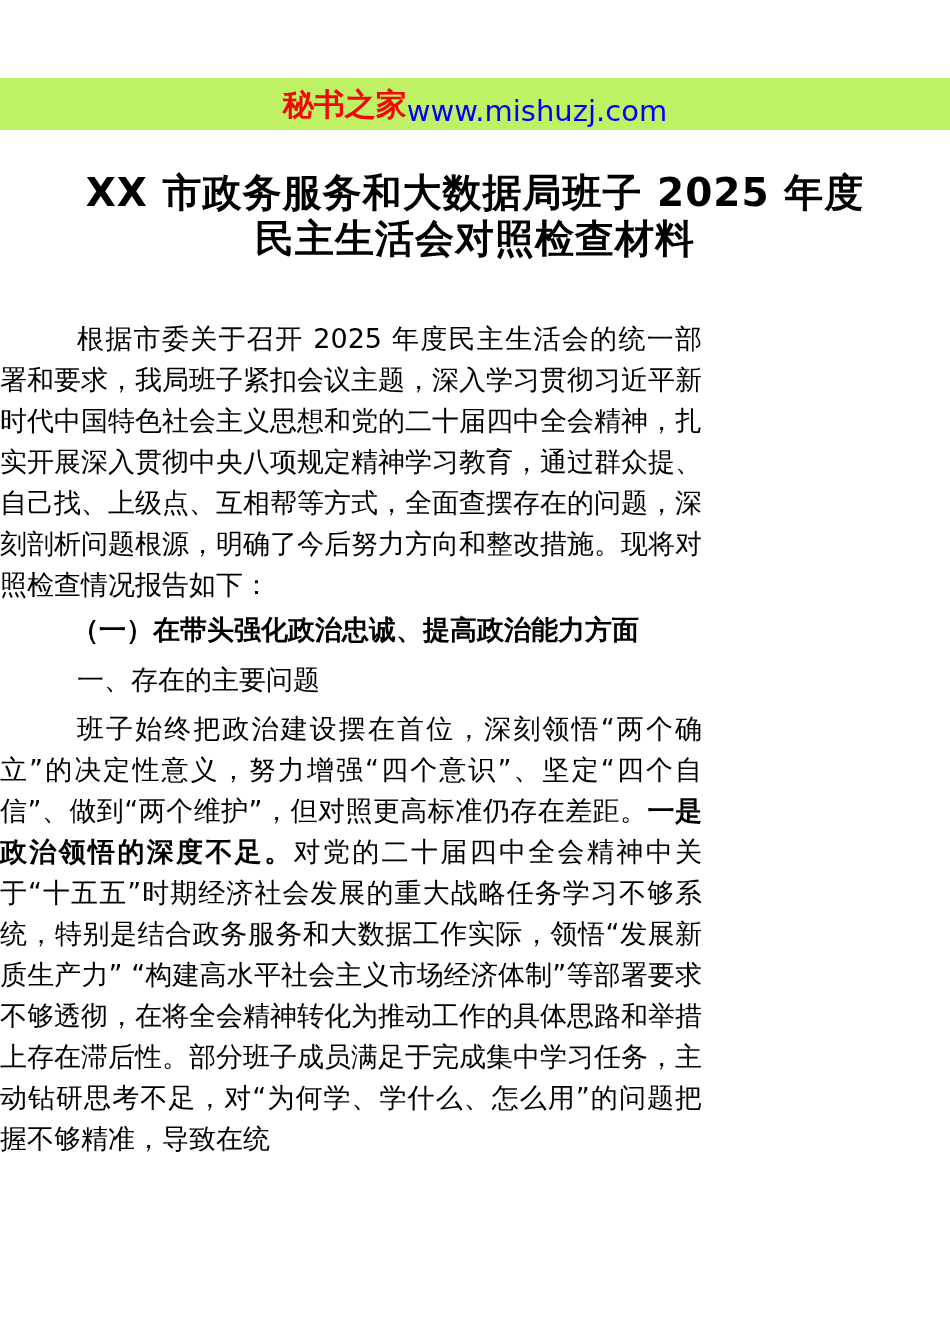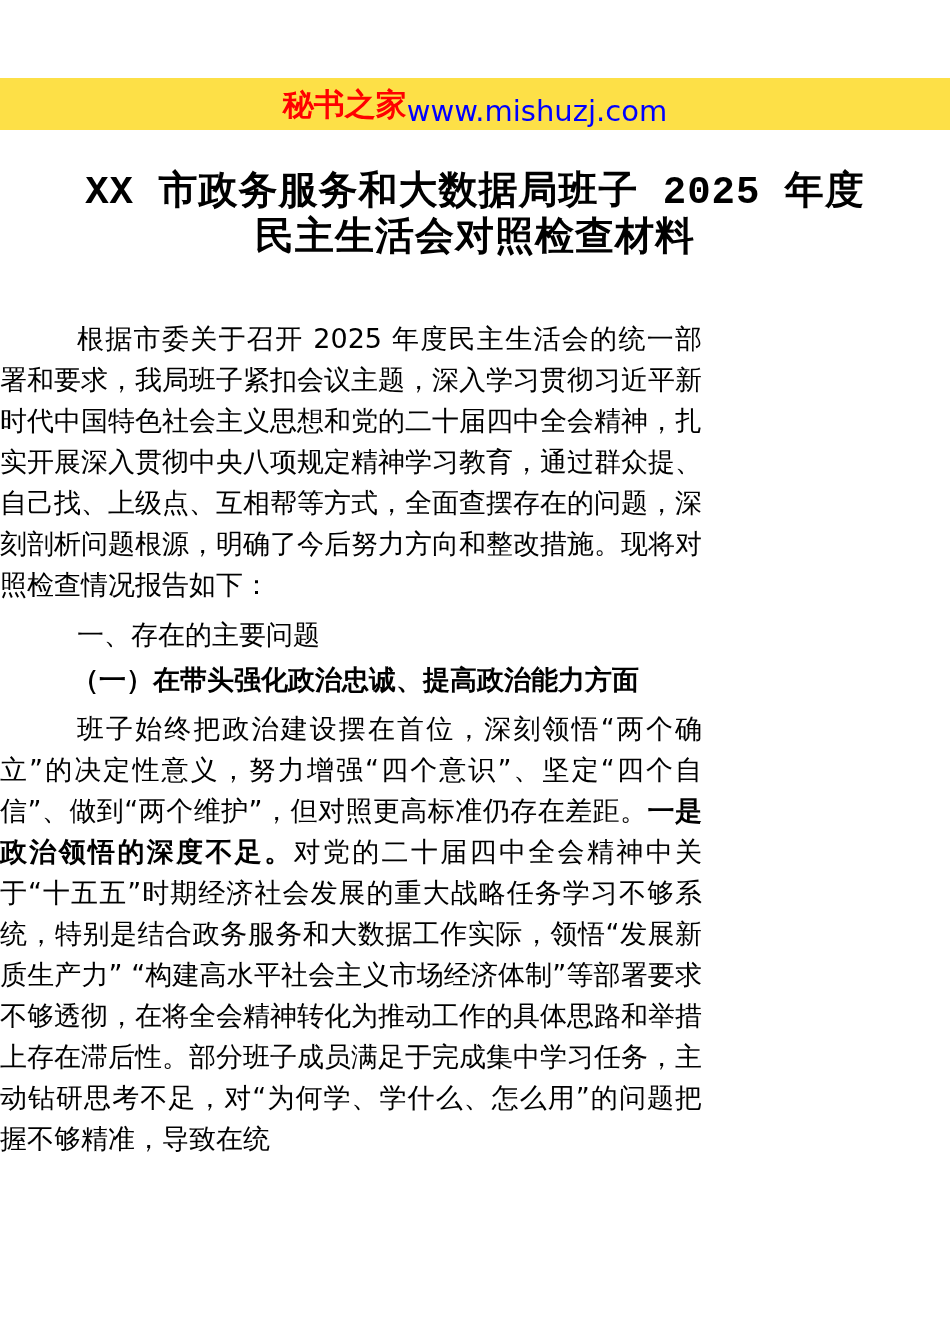--- a/index.html
+++ b/index.html
@@ -12,21 +12,21 @@
     font-family: "DejaVu Sans", sans-serif;
     color: #000000;
   }
   
   .banner {
     position: absolute;
     top: 78px;
     left: 0;
     width: 950px;
     height: 52px;
-    background: #fde047;
+    background: #bef264;
     display: flex;
     align-items: center;
     justify-content: center;
     white-space: pre;
     font-size: 29px;
     line-height: 1;
   }
   .banner .site-name {
     color: #ff0000;
     font-weight: bold;
@@ -37,21 +37,20 @@
 
   
   .doc-title {
     margin: 0;
     padding-top: 170px;
     text-align: center;
     font-size: 39px;
     font-weight: bold;
     line-height: 46px;
     letter-spacing: 1px;
-    font-family: Liberation Mono, monospace;
   }
 
   
   .doc-body {
     width: 702px;
     margin-top: 56px;
     font-size: 27px;
     line-height: 41px;
     text-align: justify;
   }
@@ -71,18 +70,18 @@
     <span class="site-name">秘书之家</span><span class="url">www.mishuzj.com</span>
   </div>
 
   <h1 class="doc-title">
     <span>XX 市政务服务和大数据局班子 2025 年度</span><br>
     <span>民主生活会对照检查材料</span>
   </h1>
 
   <div class="doc-body">
     <p class="para">根据市委关于召开 2025 年度民主生活会的统一部署和要求，我局班子紧扣会议主题，深入学习贯彻习近平新时代中国特色社会主义思想和党的二十届四中全会精神，扎实开展深入贯彻中央八项规定精神学习教育，通过群众提、自己找、上级点、互相帮等方式，全面查摆存在的问题，深刻剖析问题根源，明确了今后努力方向和整改措施。现将对照检查情况报告如下：</p>
+    <p class="para sub-heading">（一）在带头强化政治忠诚、提高政治能力方面</p>
     <p class="para section-heading">一、存在的主要问题</p>
-    <p class="para sub-heading">（一）在带头强化政治忠诚、提高政治能力方面</p>
     <p class="para para-2"><span>班子始终把政治建设摆在首位，深刻领悟“两个确立”的决定性意义，努力增强“四个意识”、坚定“四个自信”、做到“两个维护”，但对照更高标准仍存在差距。</span><span class="bold-run">一是政治领悟的深度不足。</span><span>对党的二十届四中全会精神中关于“十五五”时期经济社会发展的重大战略任务学习不够系统，特别是结合政务服务和大数据工作实际，领悟“发展新质生产力” “构建高水平社会主义市场经济体制”等部署要求不够透彻，在将全会精神转化为推动工作的具体思路和举措上存在滞后性。部分班子成员满足于完成集中学习任务，主动钻研思考不足，对“为何学、学什么、怎么用”的问题把握不够精准，导致在统</span></p>
   </div>
 
 </div>
 
 </body></html>

